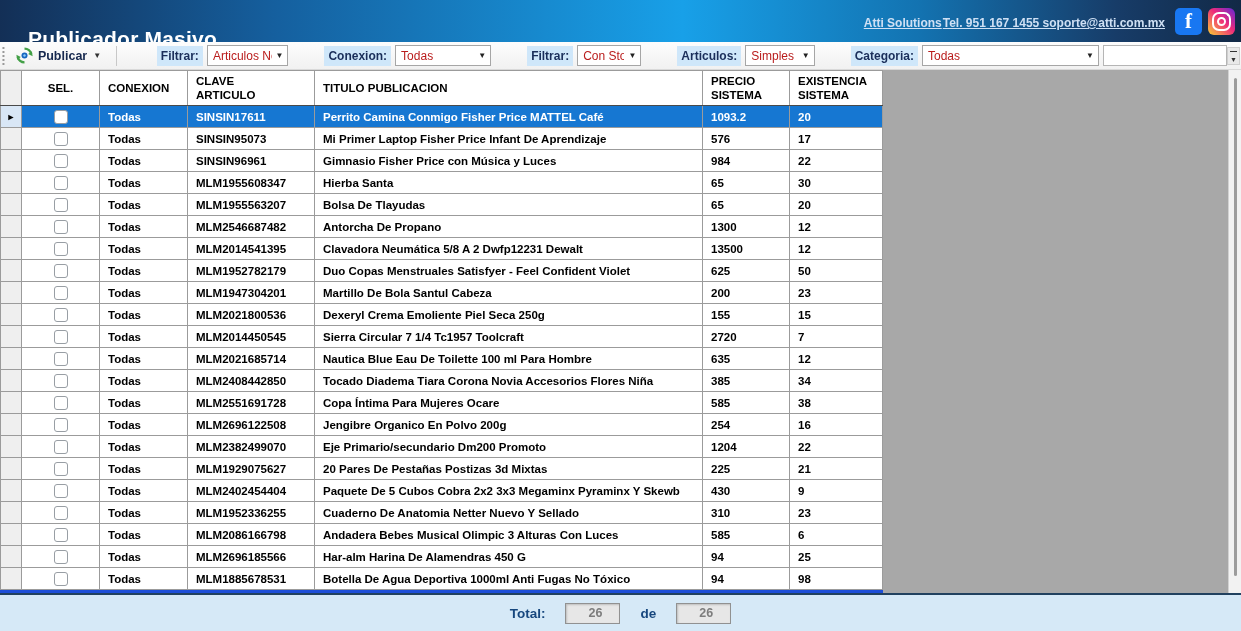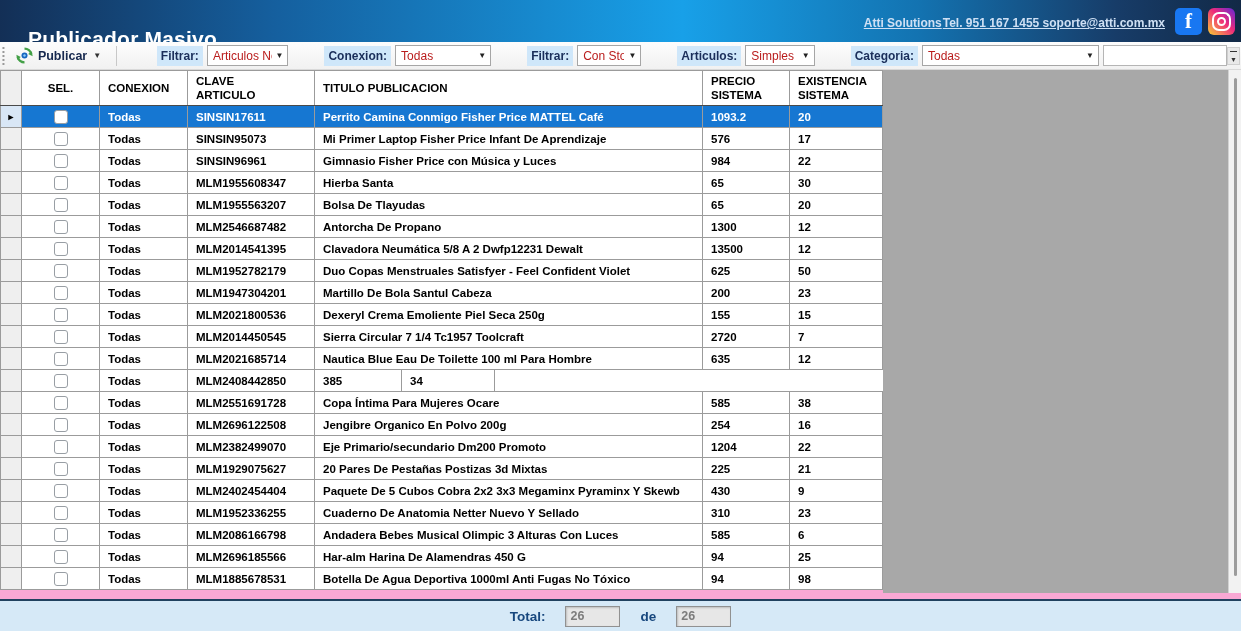--- a/index.html
+++ b/index.html
@@ -58,21 +58,21 @@
   .w-c1{width:112px} .w-c2{width:132px} .w-c3{width:88px} .w-c4{width:95px} .w-c5{width:244px}
   .tbox { width:124px; height:21px; border:1px solid #b5b5b5; background:#fff; font-size:12px; padding:0 4px; }
   .overflow-btn {
     position:absolute; right:1px; top:5px; width:13px; height:18px; background:#e9e9e9;
     border:1px solid #cfcfcf; font-size:7px; color:#333; text-align:center; line-height:16px; cursor:pointer;
   }
   .overflow-btn .bar { display:block; width:7px; height:1px; background:#333; margin:3px auto 0; }
   .overflow-btn .arr { display:block; margin-top:0px; }
 
   
-  .content { position:relative; width:100%; height:561px; background:#f9a8d4;text-decoration:underline; }
+  .content { position:relative; width:100%; height:561px; background:#1d4ed8;text-decoration:underline; }
   .gray-area { position:absolute; left:883px; top:0; width:345px; height:523px; background:#a8a8a8; }
   .vscroll { position:absolute; right:0; top:0; width:13px; height:523px; background:#f2f2f2; border-left:1px solid #d2d2d2; cursor:pointer; }
   .vscroll .thumb { position:absolute; left:5px; top:8px; width:3px; height:498px; background:#9c9c9c; border-radius:2px; }
 
   .grid { position:absolute; left:0; top:0; width:883px; }
   .ghead { display:flex; height:36px; background:#fff; border-bottom:1px solid #4a4a4a; border-top:1px solid #9b9b9b; }
   .ghead .c { display:flex; align-items:center; font-weight:bold; font-size:11.5px; color:#000;
     border-right:1px solid #9b9b9b; white-space:pre-line; line-height:1.25; padding-left:8px; cursor:pointer; }
   .ghead .c.corner { padding:0; cursor:default; border-left:1px solid #9b9b9b; background:#efefef; }
   .ghead .c.center { justify-content:center; padding-left:0; }
@@ -92,28 +92,28 @@
   .grow .col-sel { justify-content:center; padding-left:0; }
   .grow.sel { background:#1677d2; }
   .grow.sel .c { color:#fff; }
   .grow.sel .col-rowsel { background:#d9e7f6; color:#000; }
   .rowarrow { font-size:9px; color:#000; }
 
   .cb { width:14px; height:14px; background:#fff; border:1px solid #989ea4; border-radius:3px; display:inline-block; cursor:pointer; }
 
   
   .footer {
-    position:absolute; left:0; bottom:0; width:100%; height:32px; background:#d6e9f7;
+    position:absolute; left:0; bottom:0; width:100%; height:38px; background:#d6e9f7;
     border-top:2px solid #21415f; display:flex; align-items:center; justify-content:center; gap:20px;
   }
   .footer .flabel { color:#17477e; font-weight:bold; font-size:13.5px; }
   .footer input {
     width:55px; height:21px; background:#e7e7e7; border:1px solid #919191;
     box-shadow:inset 1px 1px 2px rgba(0,0,0,0.18);
-    color:#7d7d7d; font-weight:bold; font-size:12.5px; padding-left:4px; font-family:"Liberation Sans",sans-serif;
+    color:#7d7d7d; font-weight:bold; font-size:12.5px; padding-left:22px; font-family:"Liberation Sans",sans-serif;
   }
 </style>
 </head>
 <body>
 
 <header class="titlebar">
   <div class="app-title">Publicador Masivo</div>
   <div class="titlebar-right">
     <div class="tb-links">
       <a>Atti Solutions</a>
@@ -337,20 +337,21 @@
           <div class="c col-precio">635</div>
           <div class="c col-exist">12</div>
         </div>
         <div class="grow">
           <div class="c col-rowsel"></div>
           <div class="c col-sel">
             <span class="cb"></span>
           </div>
           <div class="c col-con">Todas</div>
           <div class="c col-clave">MLM2408442850</div>
+          <div class="c col-titulo">Tocado Diadema Tiara Corona Novia Accesorios Flores Niña</div>
           <div class="c col-precio">385</div>
           <div class="c col-exist">34</div>
         </div>
         <div class="grow">
           <div class="c col-rowsel"></div>
           <div class="c col-sel">
             <span class="cb"></span>
           </div>
           <div class="c col-con">Todas</div>
           <div class="c col-clave">MLM2551691728</div>

